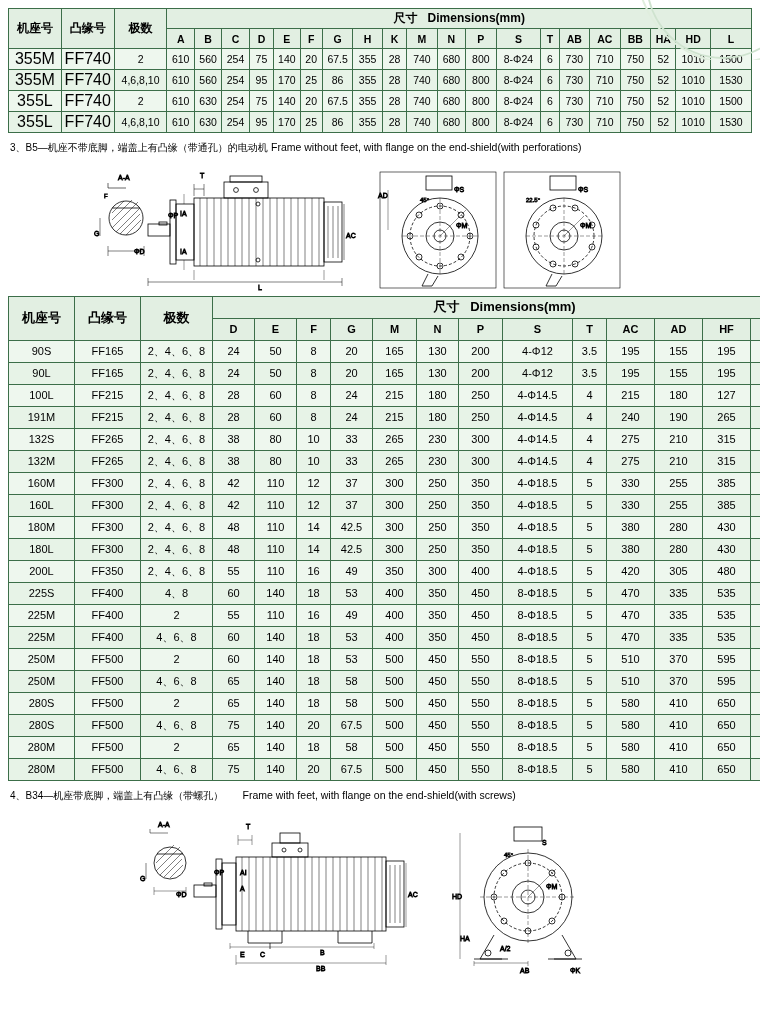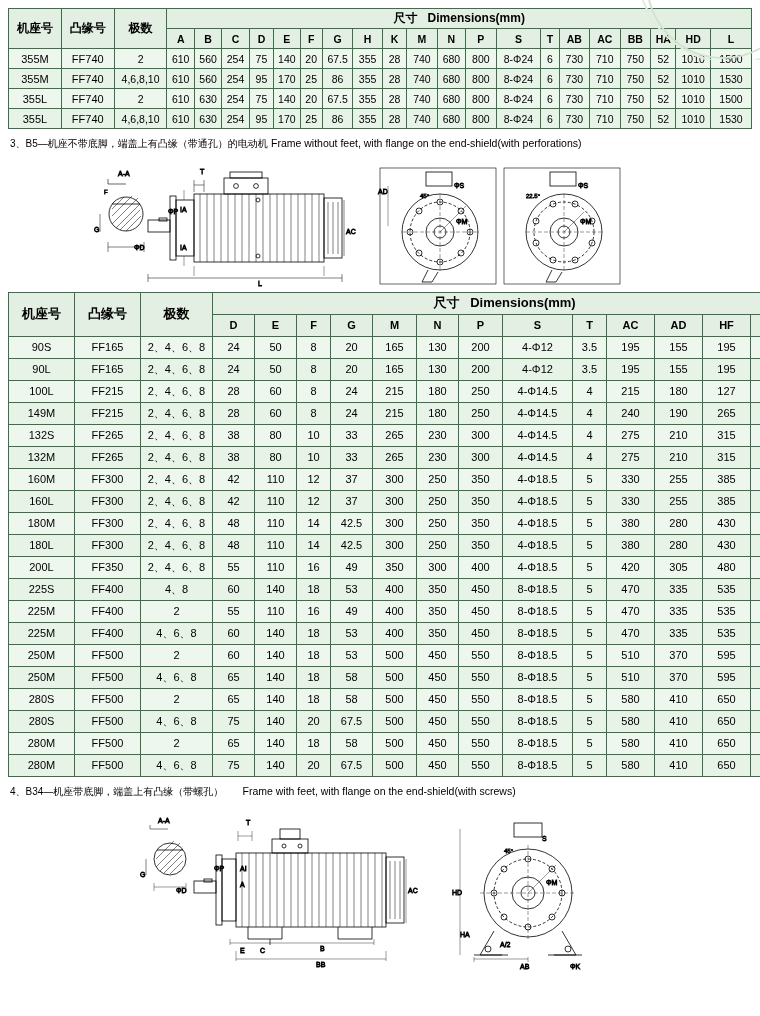--- a/index.html
+++ b/index.html
@@ -41,21 +41,21 @@
     font-weight:bold;
   }
   table.dim tbody td{background:#eef7ee;}
   table.dim tbody tr:nth-child(even) td{background:#e7f3e7;}
 
   
   #t1{margin-top:8px;}
   #t1 th,#t1 td{font-size:10.5px;height:17px;}
   #t1 .grp{font-size:12px;}
   #t1 .hdrcn{font-size:12px;font-weight:bold;}
-  #t1 td.first,#t1 td.second{font-size:11px;margin-top:8px;}
+  #t1 td.first,#t1 td.second{font-size:16px;margin-top:8px;}
 
   
   #t2 th,#t2 td{height:19px;font-size:11px;}
   #t2 .hdrcn{font-size:13px;font-weight:bold;}
   #t2 .grp{font-size:13px;}
 
   .caption{
     margin:7px 10px 2px 10px;
     font-size:11.5px;
     line-height:1.35;
@@ -450,21 +450,21 @@
         <td>180</td>
         <td>250</td>
         <td>4-Φ14.5</td>
         <td>4</td>
         <td>215</td>
         <td>180</td>
         <td>127</td>
         <td>385</td>
       </tr>
       <tr>
-        <td class="first">149M</td>
+        <td class="first">191M</td>
         <td class="second">FF215</td>
         <td>2、4、6、8</td>
         <td>28</td>
         <td>60</td>
         <td>8</td>
         <td>24</td>
         <td>215</td>
         <td>180</td>
         <td>250</td>
         <td>4-Φ14.5</td>

